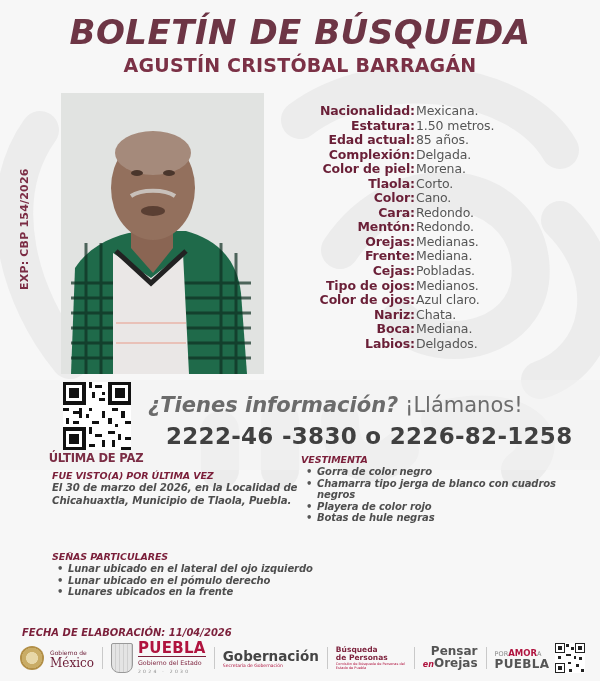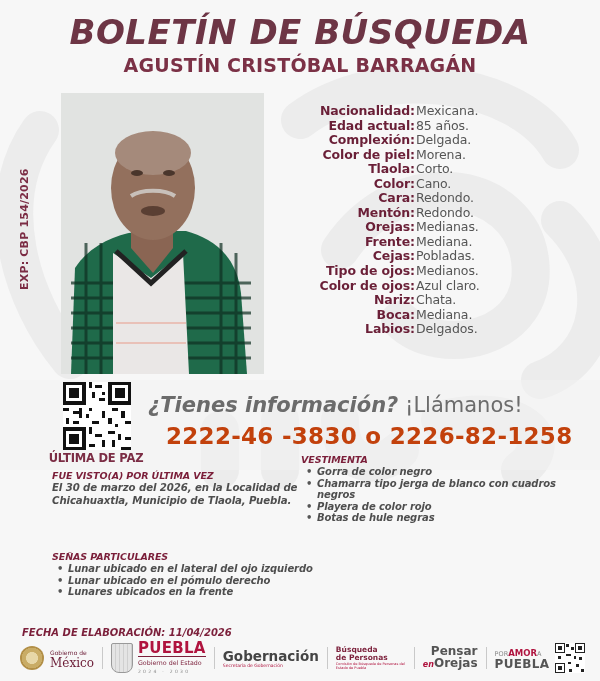--- a/index.html
+++ b/index.html
@@ -51,21 +51,21 @@
   }
 
   .question {
     left: 148px; top: 393px; white-space: nowrap;
     font-size: 21px; color: #6b6b6b;
   }
   .question .q-bold { font-weight: bold; font-style: italic; color: #6b6b6b; }
   .question .q-light { font-weight: normal; }
   .phones {
     left: 166px; top: 423px; white-space: nowrap;
-    font-weight: bold; font-size: 23px; color: #c2410c; letter-spacing: 0.3px;
+    font-weight: bold; font-size: 23px; color: #404040; letter-spacing: 0.3px;
   }
 
   .section-heading {
     font-weight: bold; font-style: italic; font-size: 9.5px; color: #7b1f3a;
     letter-spacing: -0.1px;
   }
   .section-text {
     font-weight: bold; font-style: italic; font-size: 10.2px; color: #4e4e4e;
     line-height: 12.5px; letter-spacing: -0.1px;
   }
@@ -173,20 +173,24 @@
     <ellipse cx="76" cy="80" rx="6" ry="3" fill="#4a362c"></ellipse>
     <ellipse cx="108" cy="80" rx="6" ry="3" fill="#4a362c"></ellipse>
     <ellipse cx="92" cy="118" rx="12" ry="5" fill="#5a3f33"></ellipse>
   </svg>
 </div>
 
 <div class="layer attrs">
   <div class="attr-row">
       <span class="attr-label">Nacionalidad:</span>
       <span class="attr-value">Mexicana.</span>
+    </div>
+  <div class="attr-row">
+      <span class="attr-label">Estatura:</span>
+      <span class="attr-value">1.50 metros.</span>
     </div>
   <div class="attr-row">
       <span class="attr-label">Edad actual:</span>
       <span class="attr-value">85 años.</span>
     </div>
   <div class="attr-row">
       <span class="attr-label">Complexión:</span>
       <span class="attr-value">Delgada.</span>
     </div>
   <div class="attr-row">

